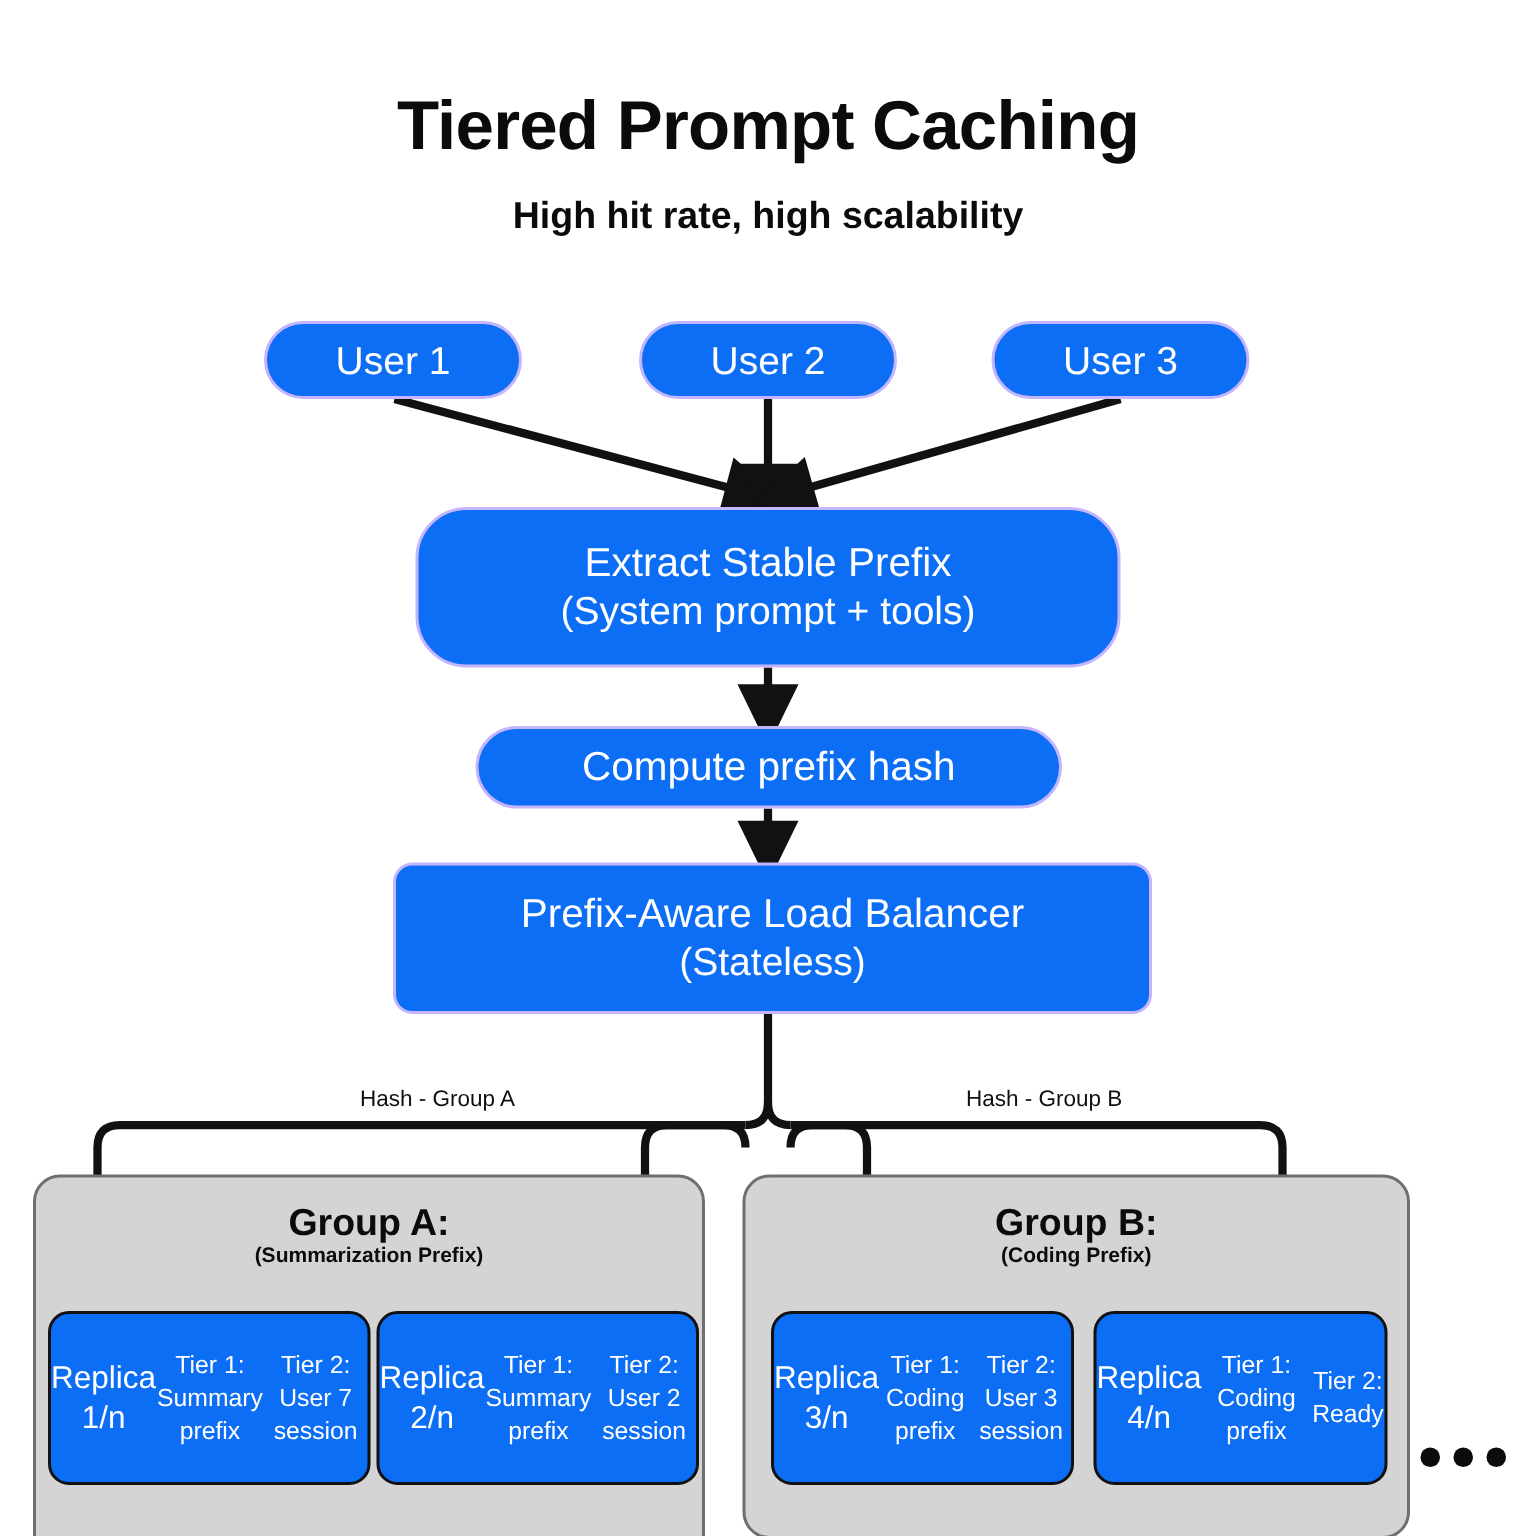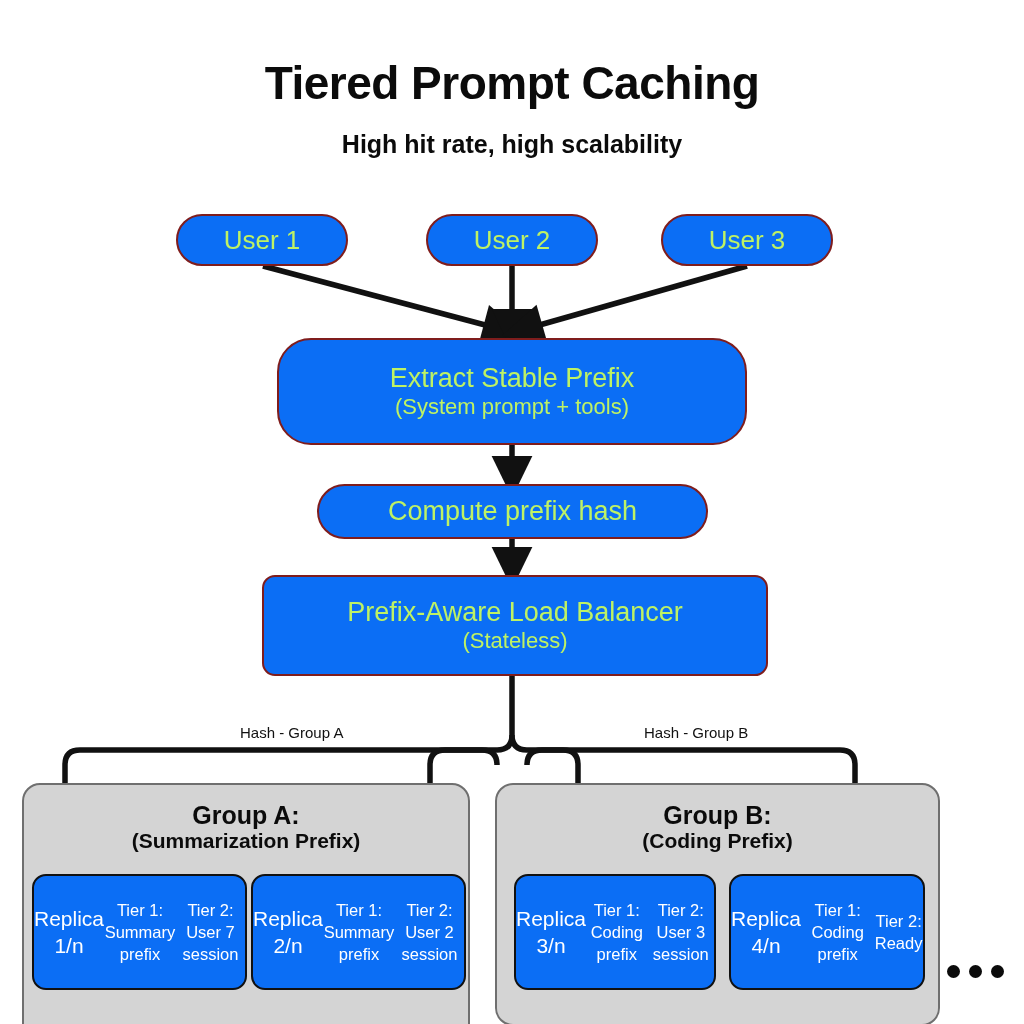--- a/index.html
+++ b/index.html
@@ -34,51 +34,51 @@
     text-align: center;
     font-size: 25px;
     font-weight: 700;
     color: #0b0b0b;
     line-height: 1.1;
   }
 
   
   .node {
     background: #0B6EF5;
-    border: 2px solid #7f1d1d;
+    border: 2px solid #c4b5fd;
     border-radius: 26px;
-    color: #bef264;
+    color: #ffffff;
     display: flex;
     flex-direction: column;
     align-items: center;
     justify-content: center;
     text-align: center;
     line-height: 1.18;
   }
   .node .l1 { font-size: 27px; }
-  .node .l2 { font-size: 22px; }
+  .node .l2 { font-size: 26px; }
 
   .user-node { border-radius: 26px; }
   .user-node .l1 { font-size: 26px; }
 
   
   .group-box {
     background: #D4D4D4;
     border: 2px solid #6f6f6f;
     border-radius: 18px;
   }
   .group-title {
     position: absolute;
     left: 0; right: 0;
     text-align: center;
     color: #0b0b0b;
     font-weight: 700;
   }
   .group-title .gt1 { font-size: 25px; display:block; line-height:1.12; }
-  .group-title .gt2 { font-size: 21px; display:block; line-height:1.12; }
+  .group-title .gt2 { font-size: 14px; display:block; line-height:1.12; }
 
   
   .replica {
     background: #0B6EF5;
     border: 2px solid #111111;
     border-radius: 14px;
     color: #ffffff;
     display: flex;
     flex-direction: row;
     align-items: center;

